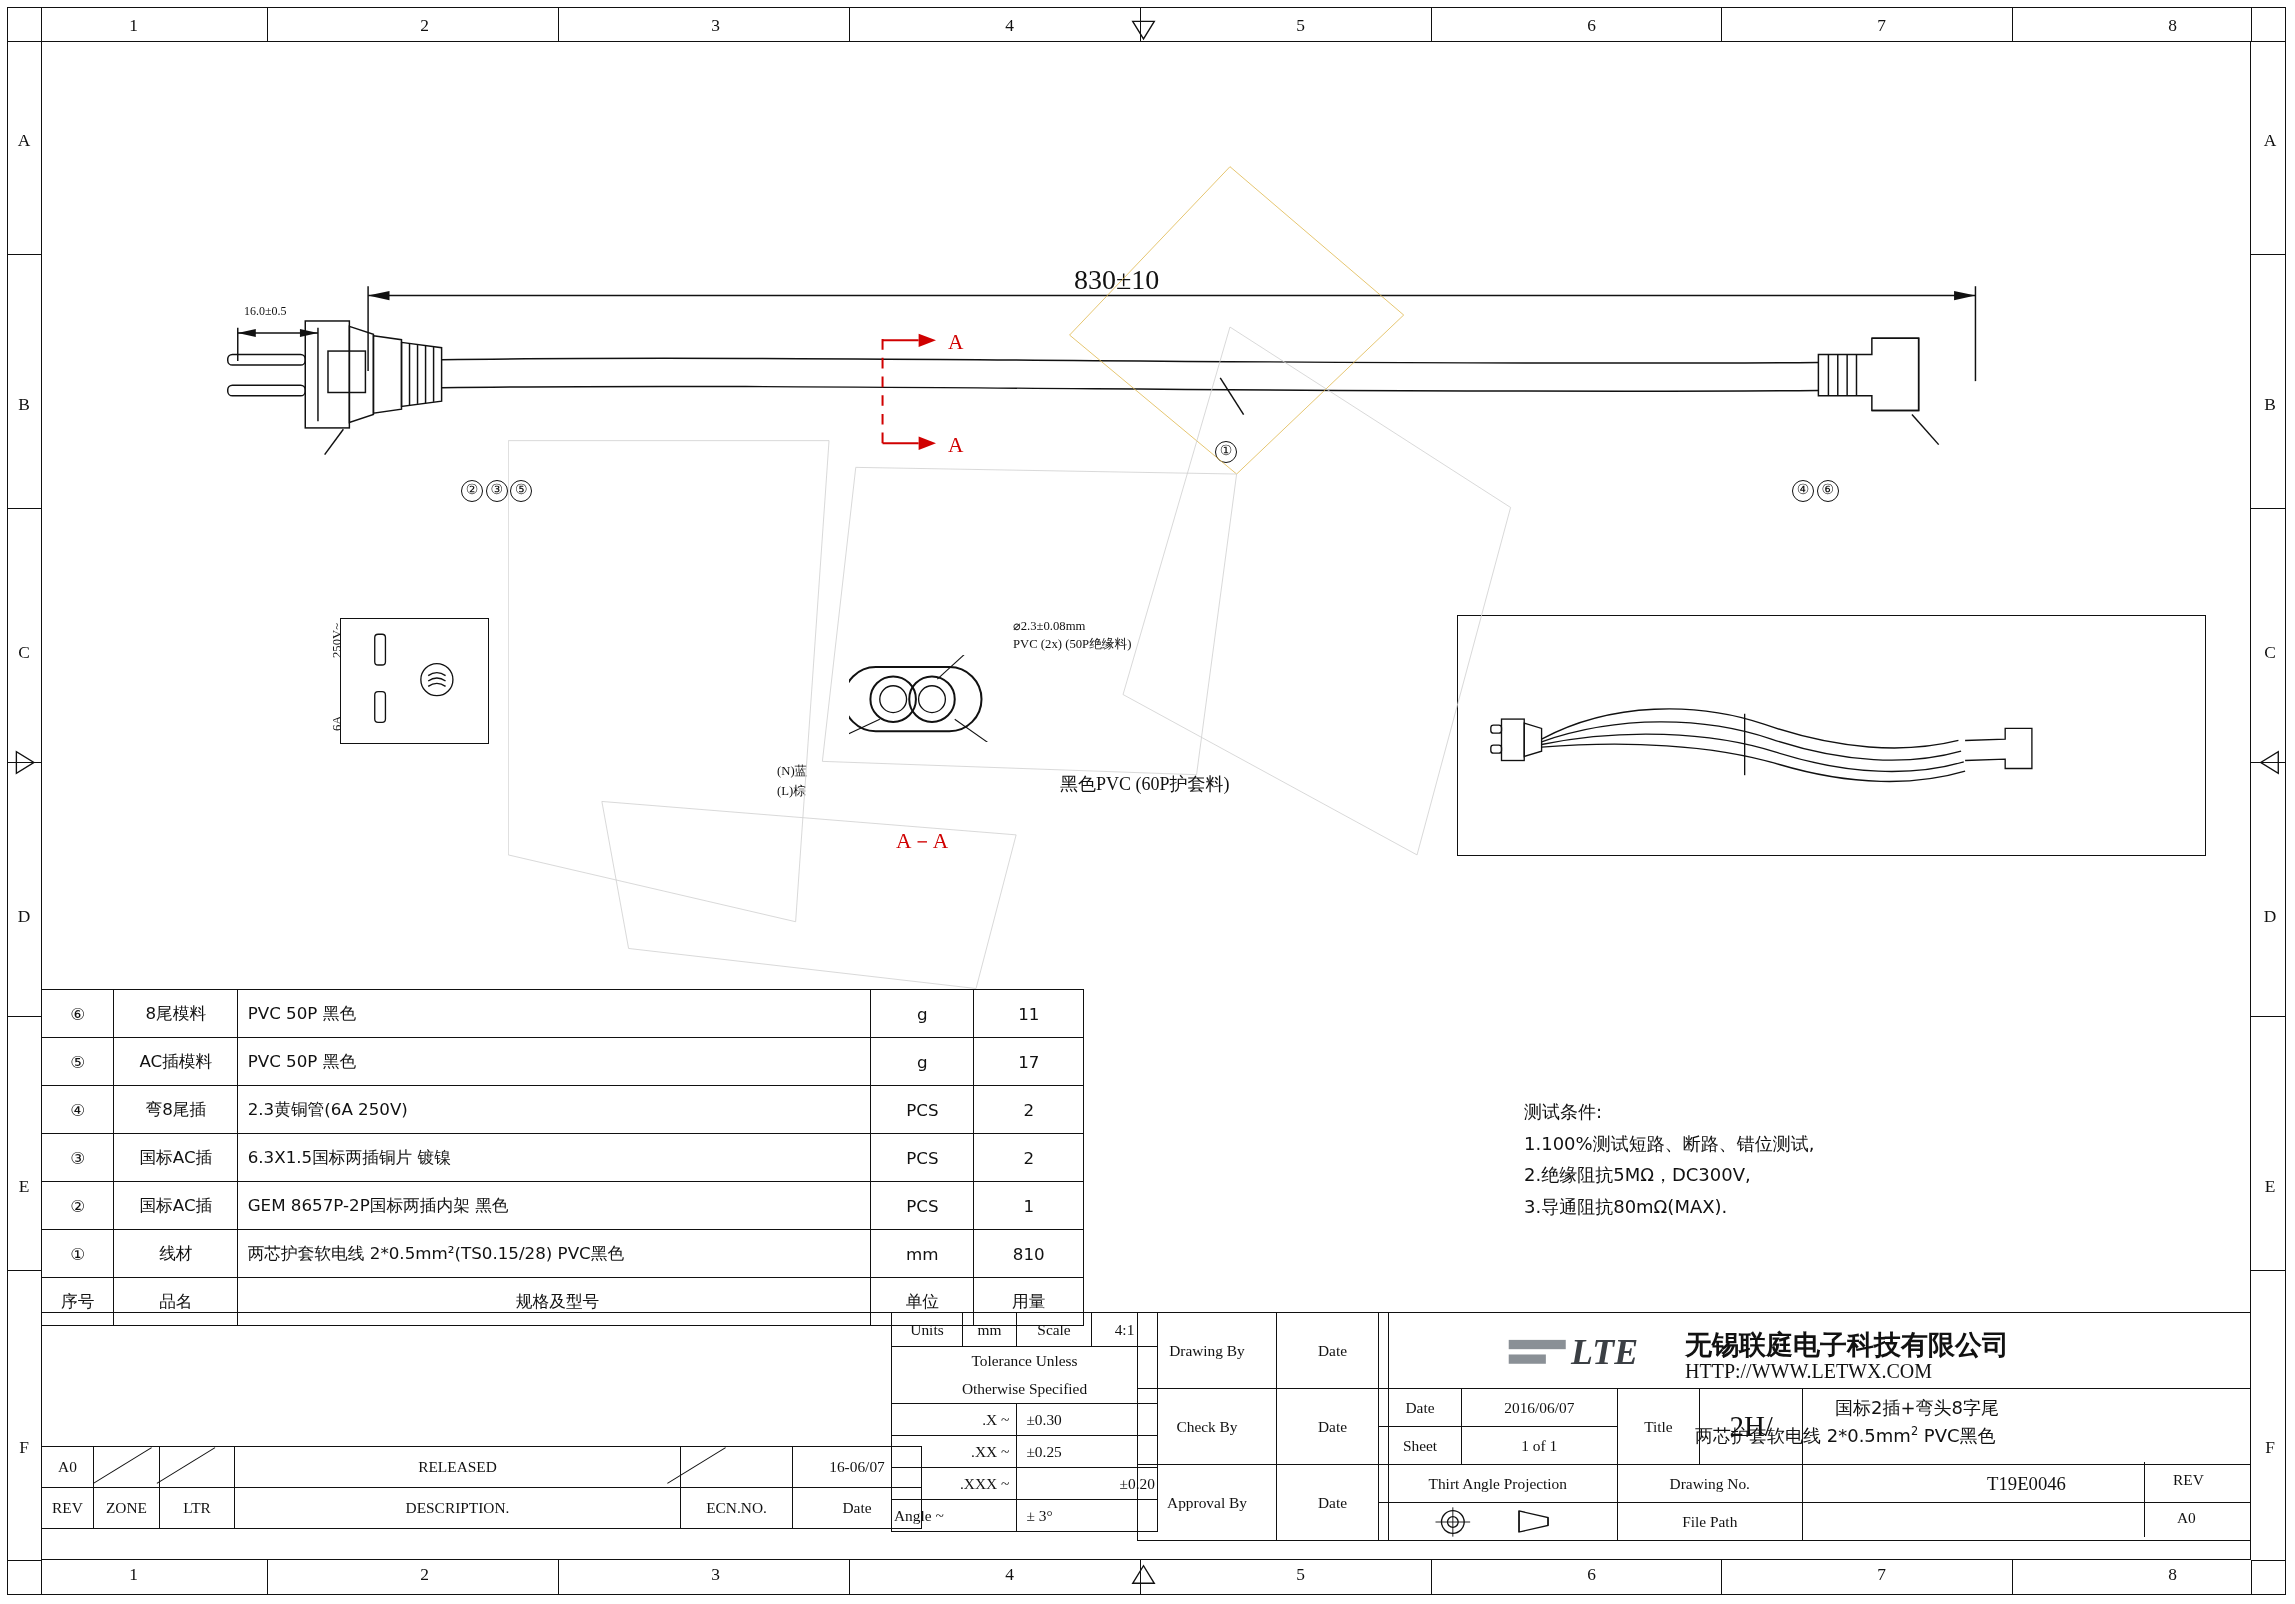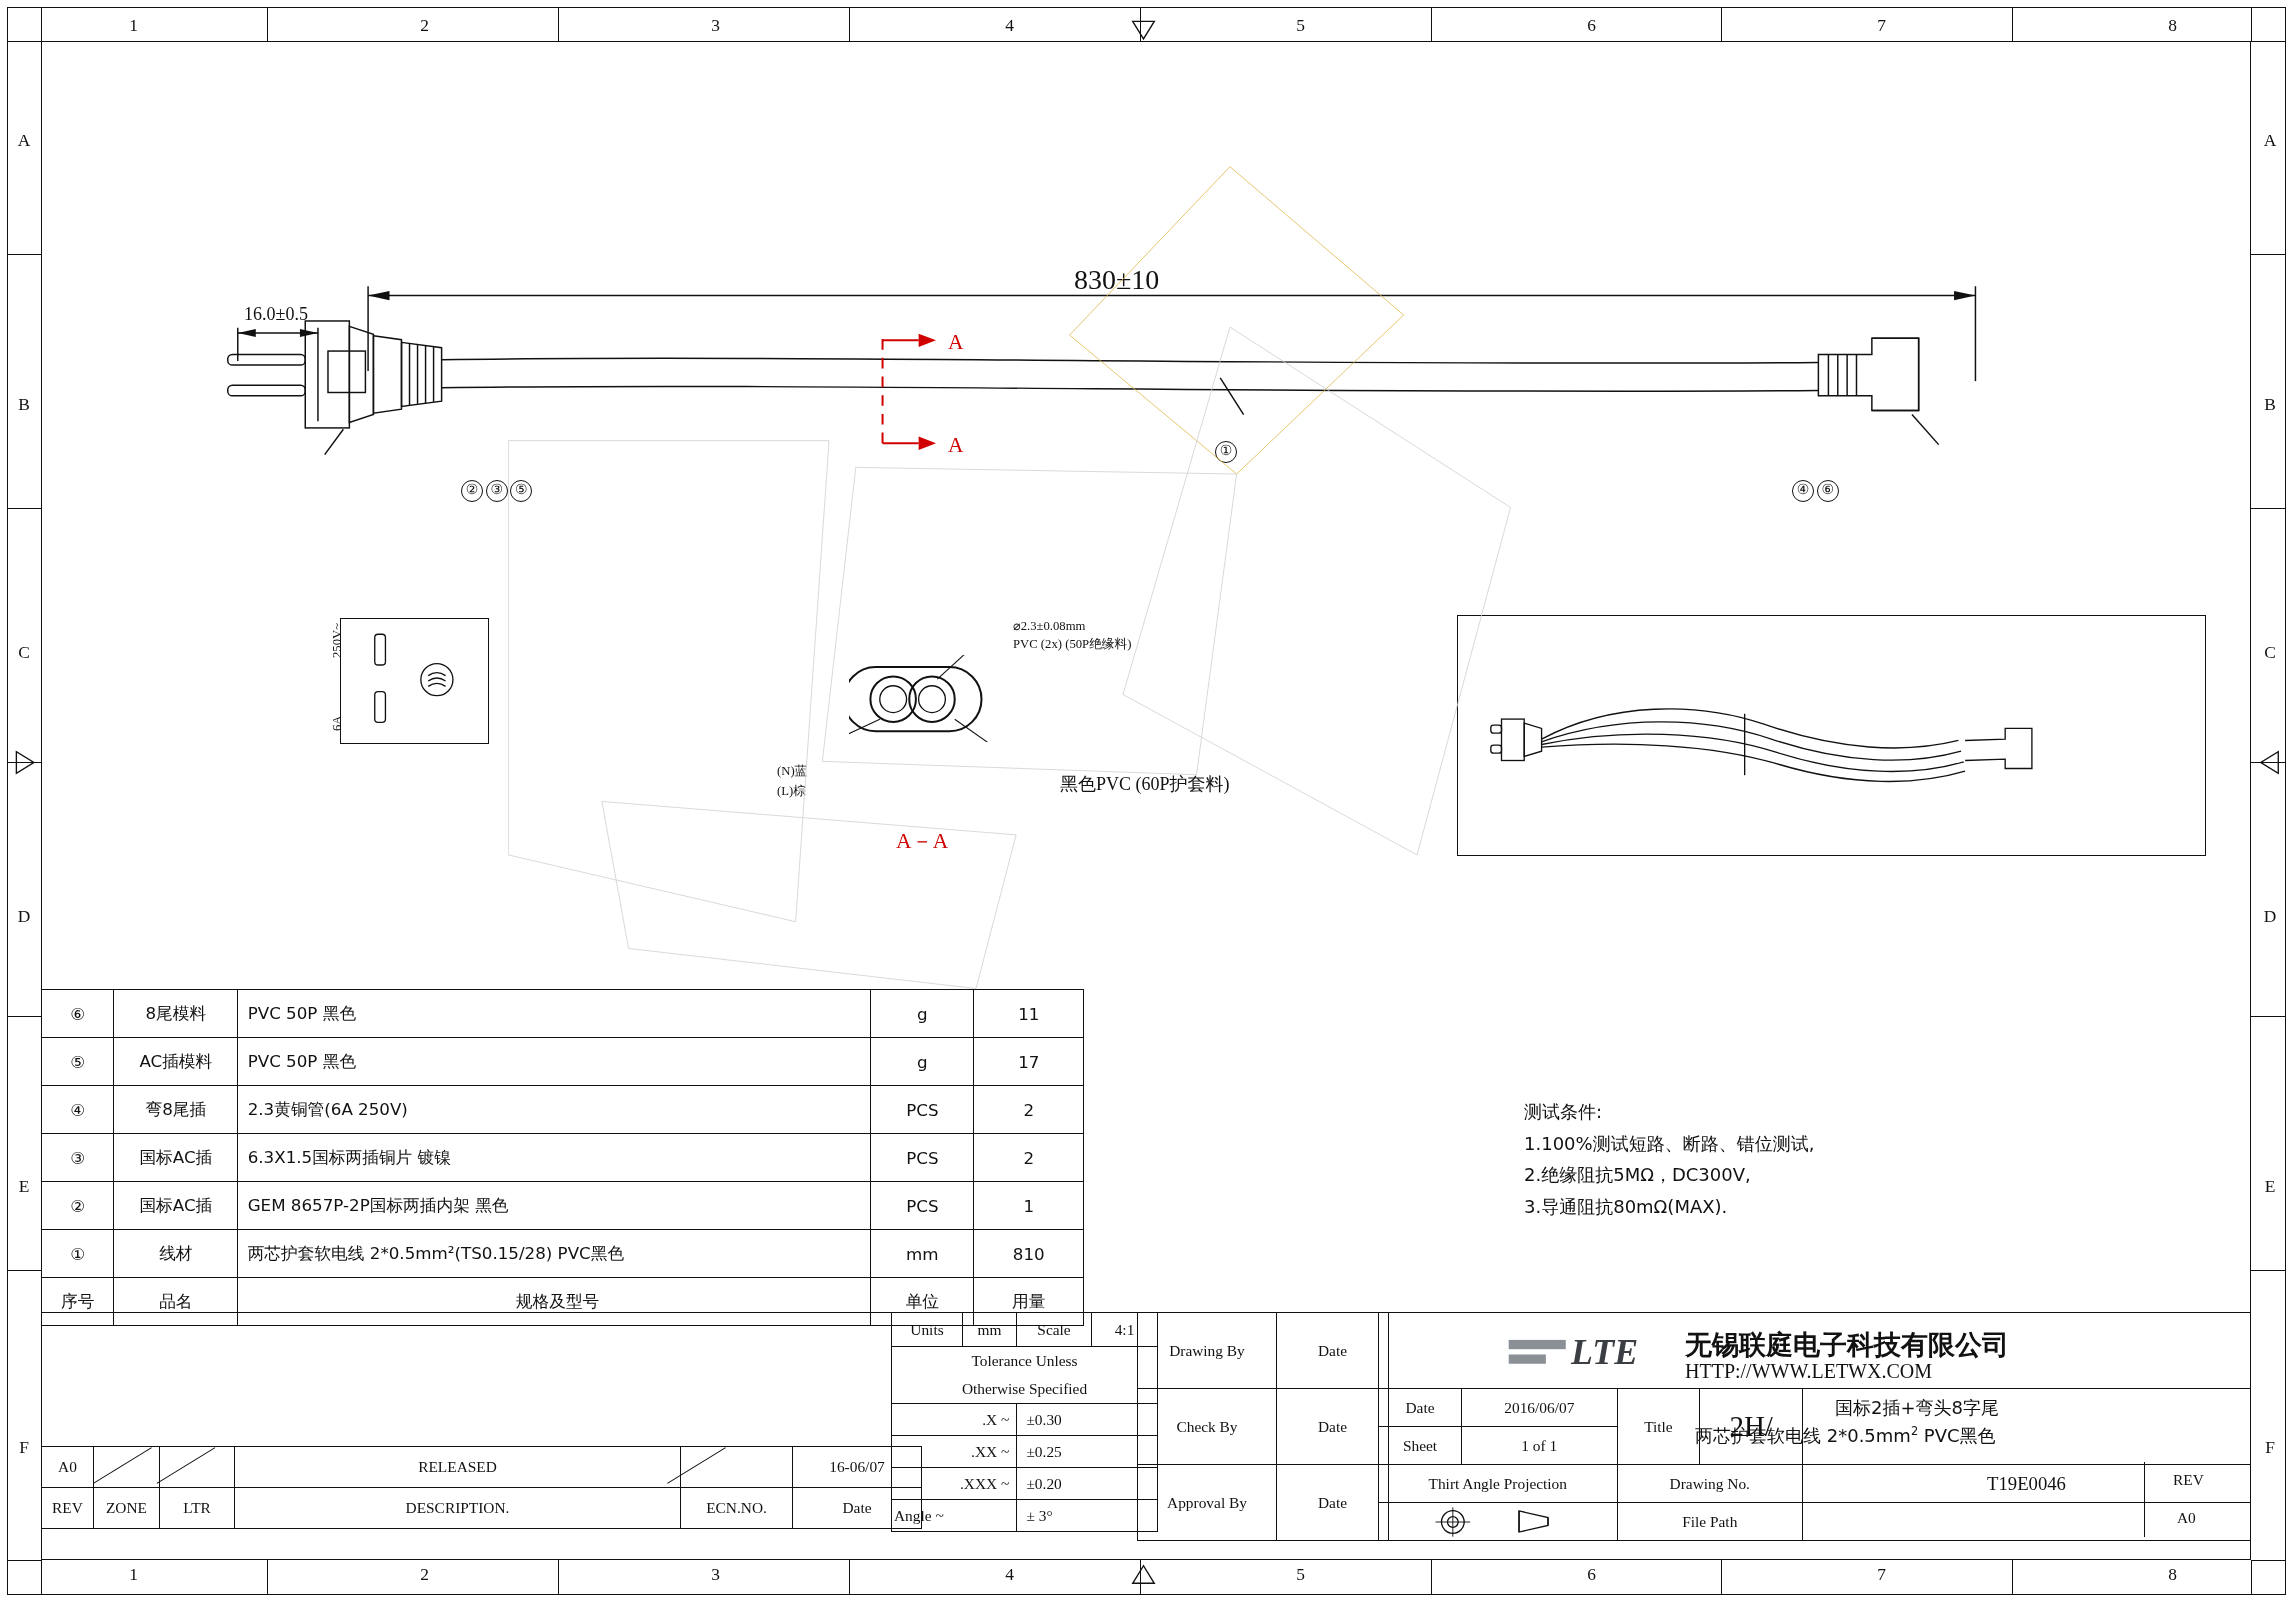--- a/index.html
+++ b/index.html
@@ -176,21 +176,21 @@
       <path d="M2500 126 L2570 126 L2570 234 L2500 234"></path>
 
       <line x1="213" y1="262" x2="185" y2="300"></line>
       <line x1="1525" y1="185" x2="1560" y2="240"></line>
       <line x1="2560" y1="240" x2="2600" y2="285"></line>
     </g>
   </svg>
 
   <div class="txt" style="left:1074px;top:264px;font-size:28px;font-family:Liberation Serif, serif;">830±10</div>
 
-  <div class="txt" style="left:244px;top:304px;font-size:18px;">16.0±0.5</div>
+  <div class="txt" style="left:244px;top:304px;font-size:12px;">16.0±0.5</div>
 
   <svg style="position:absolute;left:869px;top:331px;" width="114" height="127" viewBox="0 0 170 190">
     <line x1="20" y1="12" x2="20" y2="170" stroke="#d00000" stroke-width="3" stroke-dasharray="16 12"></line>
     <line x1="20" y1="14" x2="74" y2="14" stroke="#d00000" stroke-width="3"></line>
     <polygon points="74,4 100,14 74,24" fill="#d00000"></polygon>
     <line x1="20" y1="168" x2="74" y2="168" stroke="#d00000" stroke-width="3"></line>
     <polygon points="74,158 100,168 74,178" fill="#d00000"></polygon>
   </svg>
   <div class="txt" style="left:948px;top:330px;font-size:21.4px;color:#d00000;">A</div>
   <div class="txt" style="left:948px;top:433px;font-size:21.4px;color:#d00000;">A</div>
@@ -367,21 +367,21 @@
       <tr>
         <td colspan="2" style="height:31px;text-align:right;padding-right:6.7px;">.X   ~</td>
         <td colspan="2" style="text-align:left;padding-left:9.4px;">±0.30</td>
       </tr>
       <tr>
         <td colspan="2" style="height:31px;text-align:right;padding-right:6.7px;">.XX   ~</td>
         <td colspan="2" style="text-align:left;padding-left:9.4px;">±0.25</td>
       </tr>
       <tr>
         <td colspan="2" style="height:31px;text-align:right;padding-right:6.7px;">.XXX  ~</td>
-        <td colspan="2" style="text-align:left;padding-left:9.4px;margin-top:8px;">±0.20</td>
+        <td colspan="2" style="text-align:right;padding-left:9.4px;margin-top:8px;">±0.20</td>
       </tr>
       <tr>
         <td colspan="2" style="height:31px;text-align:left;padding-right:6.7px;">Angle  ~</td>
         <td colspan="2" style="text-align:left;padding-left:9.4px;">± 3°</td>
       </tr>
     </tbody>
       </table>
 
     <table class="tbl" style="left:1096px;top:0;">
       <tbody>

